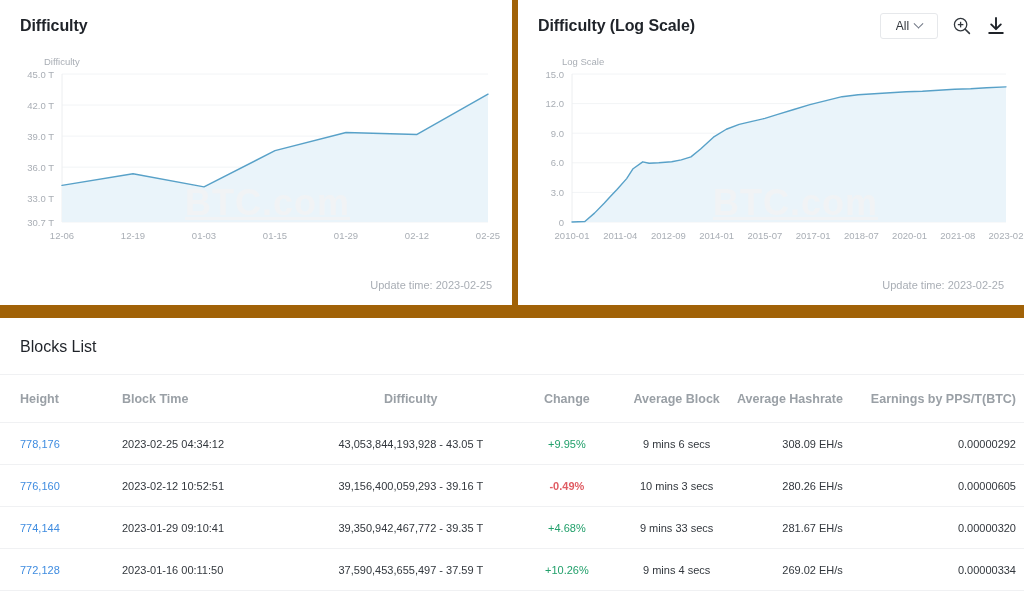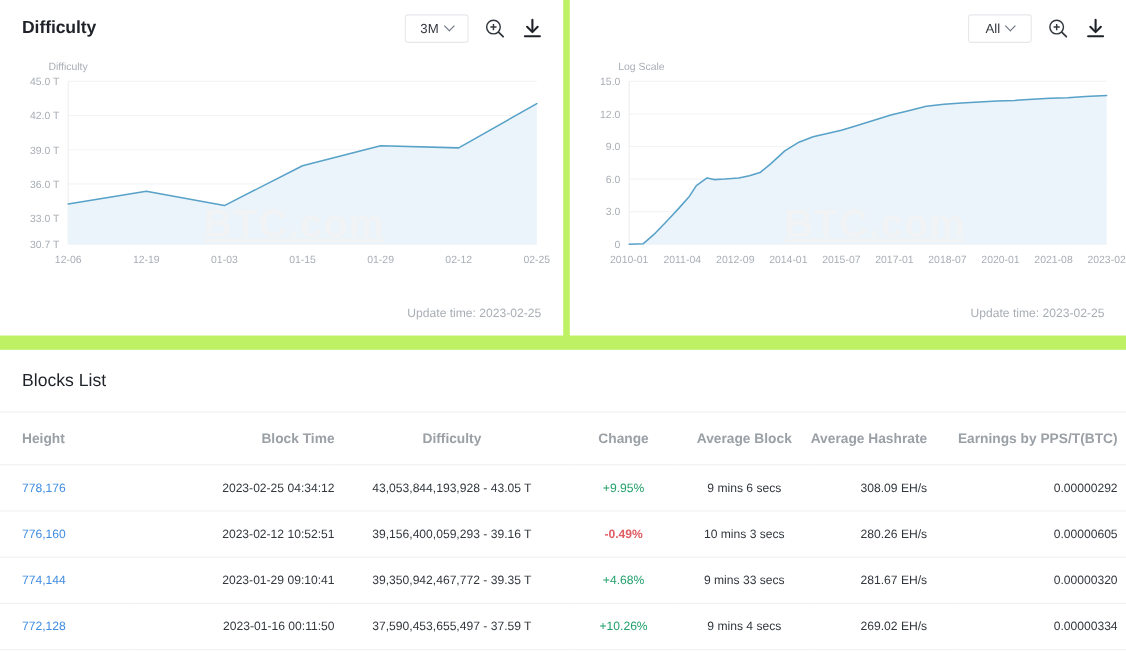--- a/index.html
+++ b/index.html
@@ -2,21 +2,21 @@
 <html><head>
 <meta charset="utf-8">
 <style>
   * { box-sizing: border-box; margin: 0; padding: 0; }
   html, body {
     width: 1024px; height: 593px;
     background: #f5f6f8;
     font-family: "Liberation Sans", sans-serif;
     overflow: hidden;
   }
-  .page { width: 1024px; height: 593px; position: relative; background: #bef264; }
+  .page { width: 1024px; height: 593px; position: relative; background: #a16207; }
 
   
   .charts-row { display: flex; gap: 6px; height: 310px; }
   .chart-card {
     background: #ffffff;
     flex: 1 1 0;
     position: relative;
     padding: 0;
     height: 305px;
   }
@@ -73,57 +73,40 @@
     border-bottom: 1px solid #f0f1f3;
     white-space: nowrap;
   }
   tbody td {
     font-size: 11px; color: #32373d;
     padding: 15px 0 14px 0;
     border-bottom: 1px solid #f0f1f3;
     white-space: nowrap;
   }
   .c-height  { width: 128px; text-align: left;  padding-left: 20px; }
-  .c-time    { width: 190px; text-align: right; }
+  .c-time    { width: 190px; text-align: left; }
   .c-diff    { width: 220px; text-align: center; }
   .c-change  { width: 104px; text-align: center; }
   .c-avgblk  { width: 124px; text-align: center; }
   .c-hash    { width: 130px; text-align: right; padding-right: 28px; }
   .c-earn    { text-align: right; padding-right: 8px; }
   .height-link { color: #3f8ce0; }
   .up   { color: #22a06b; }
   .down { color: #e05c63; font-weight: bold; }
 </style>
 </head>
 <body>
 
 <div class="page">
 
   <div class="charts-row">
 
     <div class="chart-card">
       <div class="chart-header">
         <div class="chart-title">Difficulty</div>
-        <div class="chart-tools">
-          <div class="range-select">
-            <span>3M</span>
-            <span class="chev"></span>
-          </div>
-          <svg class="tool-icon" viewBox="0 0 20 20">
-            <circle cx="8.6" cy="8.6" r="6.2" fill="none" stroke="#32373d" stroke-width="1.3"></circle>
-            <line x1="8.6" y1="5.8" x2="8.6" y2="11.4" stroke="#32373d" stroke-width="1.3"></line>
-            <line x1="5.8" y1="8.6" x2="11.4" y2="8.6" stroke="#32373d" stroke-width="1.3"></line>
-            <line x1="13.2" y1="13.2" x2="17.4" y2="17.4" stroke="#32373d" stroke-width="1.6" stroke-linecap="round"></line>
-          </svg>
-          <svg class="tool-icon" viewBox="0 0 20 20">
-            <line x1="10" y1="2" x2="10" y2="12.2" stroke="#1f2329" stroke-width="1.9" stroke-linecap="round"></line>
-            <path d="M5.2 8.4 L10 13.2 L14.8 8.4" fill="none" stroke="#1f2329" stroke-width="1.9" stroke-linecap="round" stroke-linejoin="round"></path>
-            <line x1="3.2" y1="17" x2="16.8" y2="17" stroke="#1f2329" stroke-width="1.9" stroke-linecap="round"></line>
-          </svg>
-        </div>
       </div>
 
       <div class="chart-body">
         <div class="axis-name">Difficulty</div>
         <div class="watermark" style="left:185px; top:130px;">BTC.com</div>
         <svg class="plot" id="plot-left" width="512" height="215" viewBox="0 0 512 215">
             <line x1="62" y1="170" x2="488" y2="170" stroke="#f2f4f6" stroke-width="1"></line>
             <text x="54" y="173.5" text-anchor="end" font-size="9.5" fill="#a9aeb5" font-family="&quot;Liberation Sans&quot;, sans-serif">30.7 T</text>
             <line x1="62" y1="146.1958041958042" x2="488" y2="146.1958041958042" stroke="#f2f4f6" stroke-width="1"></line>
             <text x="54" y="149.6958041958042" text-anchor="end" font-size="9.5" fill="#a9aeb5" font-family="&quot;Liberation Sans&quot;, sans-serif">33.0 T</text>
@@ -146,20 +129,21 @@
             <text x="417" y="187" text-anchor="middle" font-size="9.5" fill="#a9aeb5" font-family="&quot;Liberation Sans&quot;, sans-serif">02-12</text>
             <text x="488" y="187" text-anchor="middle" font-size="9.5" fill="#a9aeb5" font-family="&quot;Liberation Sans&quot;, sans-serif">02-25</text>
           </svg>
       </div>
 
       <div class="update-time">Update time: 2023-02-25</div>
     </div>
 
     <div class="chart-card">
       <div class="chart-header">
+        <div class="chart-title">Difficulty (Log Scale)</div>
         <div class="chart-tools">
           <div class="range-select">
             <span>All</span>
             <span class="chev"></span>
           </div>
           <svg class="tool-icon" viewBox="0 0 20 20">
             <circle cx="8.6" cy="8.6" r="6.2" fill="none" stroke="#32373d" stroke-width="1.3"></circle>
             <line x1="8.6" y1="5.8" x2="8.6" y2="11.4" stroke="#32373d" stroke-width="1.3"></line>
             <line x1="5.8" y1="8.6" x2="11.4" y2="8.6" stroke="#32373d" stroke-width="1.3"></line>
             <line x1="13.2" y1="13.2" x2="17.4" y2="17.4" stroke="#32373d" stroke-width="1.6" stroke-linecap="round"></line>

